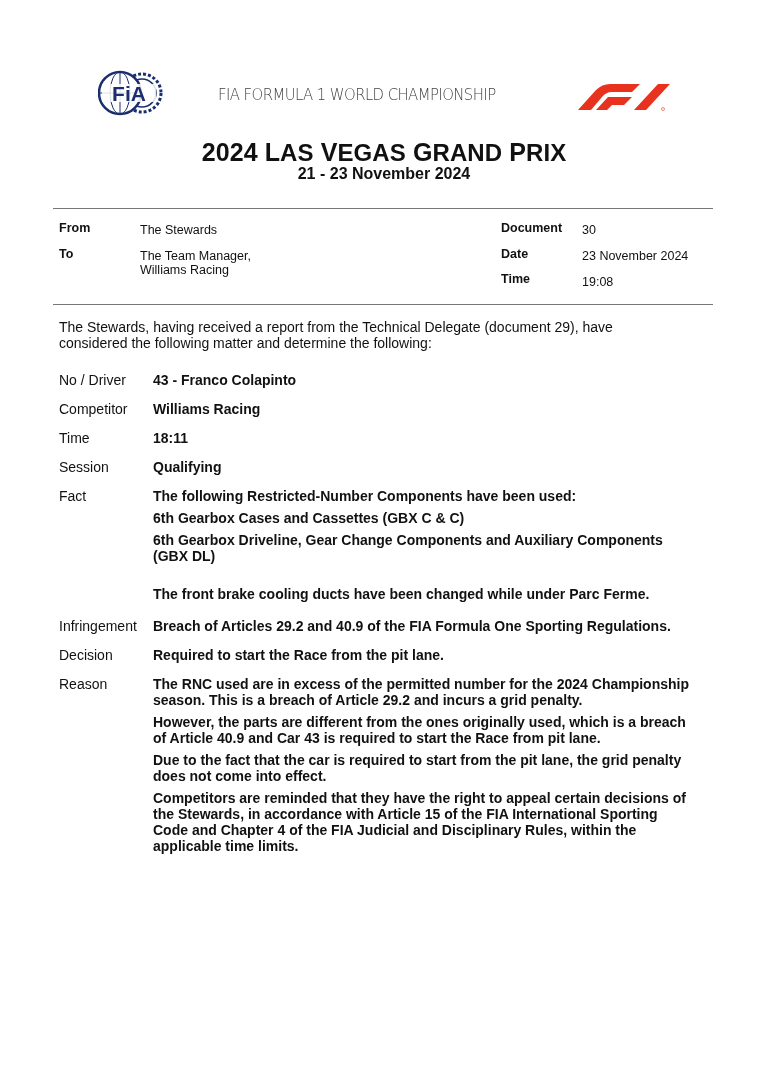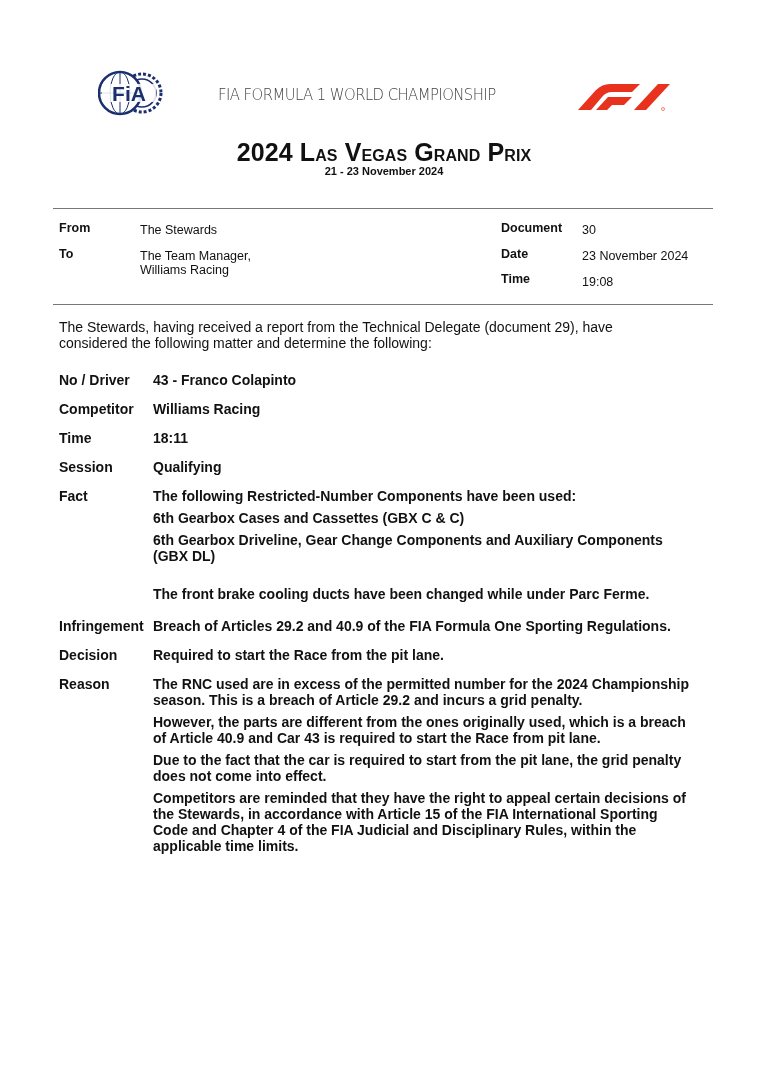--- a/index.html
+++ b/index.html
@@ -13,39 +13,39 @@
       position: absolute; left: 218px; top: 86px;
       font-family: "DejaVu Sans", sans-serif; font-weight: 300; font-size: 15.5px;
       letter-spacing: -0.6px; color: #444; transform: scaleX(0.96); transform-origin: left;
     }
     .f1-logo { position: absolute; left: 574px; top: 80px; width: 96px; height: 32px; }
 
     .title {
       position: absolute; left: 0; top: 138px; width: 768px; text-align: center;
       font-weight: bold; font-size: 25px; letter-spacing: 0.1px;
     }
-    .title .sc { font-size: 16px; }
+    .title .sc { font-size: 24px; }
     .subtitle {
       position: absolute; left: 0; top: 165px; width: 768px; text-align: center;
-      font-weight: bold; font-size: 11px;
+      font-weight: bold; font-size: 16px;
     }
 
     .rule { position: absolute; left: 53px; width: 660px; height: 1px; background: #777; }
     .rule.top { top: 208px; }
     .rule.bottom { top: 304px; }
 
     .meta-label { position: absolute; font-weight: bold; font-size: 12.5px; }
     .meta-value { position: absolute; font-size: 12.5px; line-height: 14px; }
 
     .intro {
       position: absolute; left: 59px; top: 319px; width: 620px;
       font-size: 14px; line-height: 16px;
     }
 
-    .row-label { position: absolute; left: 59px; font-weight: bold; font-size: 14px; }
+    .row-label { position: absolute; left: 59px; font-weight: normal; font-size: 14px; }
     .row-value { position: absolute; left: 153px; width: 550px; font-size: 14px; line-height: 16px; font-weight: bold; }
     .row-value p { margin: 0 7px 6px 0; }
     .row-value p.gap { margin-top: 22px; }
     .row-value p:last-child { margin-bottom: 0; }
   </style>
 </head>
 <body>
 
 <div class="header">
   <svg class="fia-logo" viewBox="0 0 66 46">

